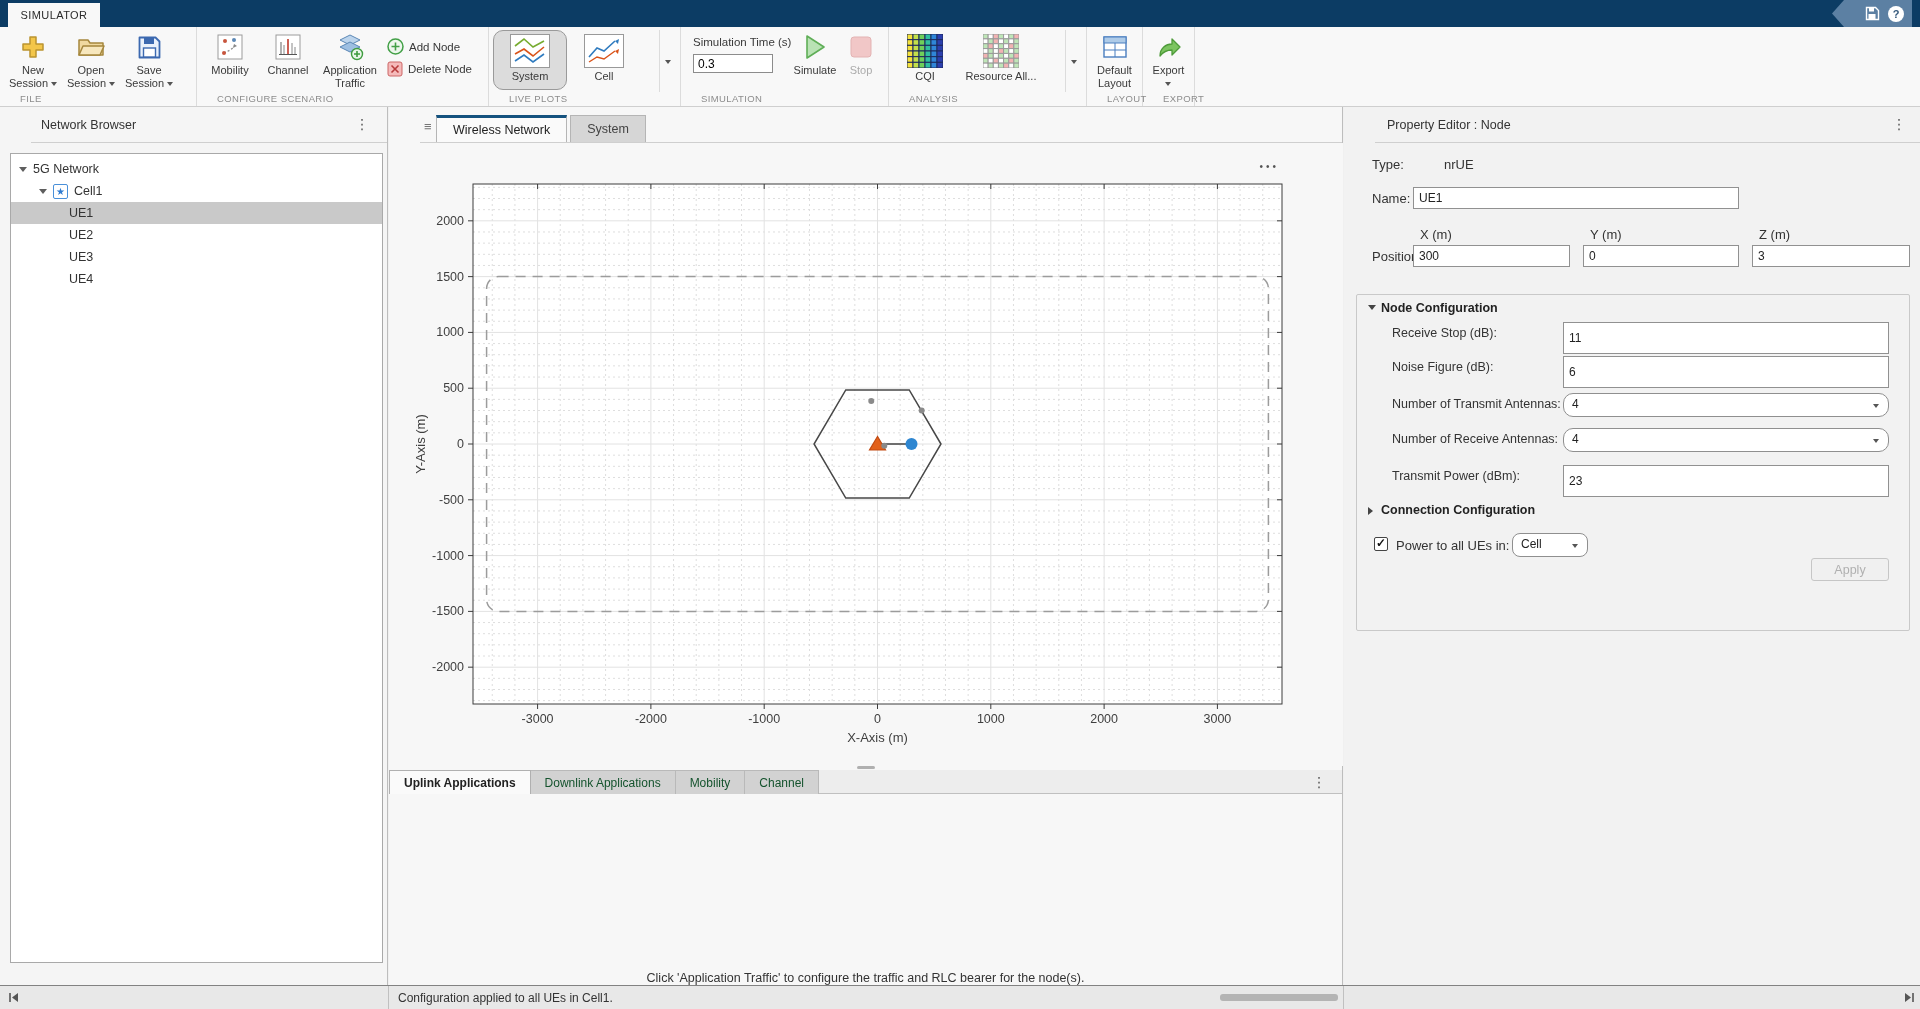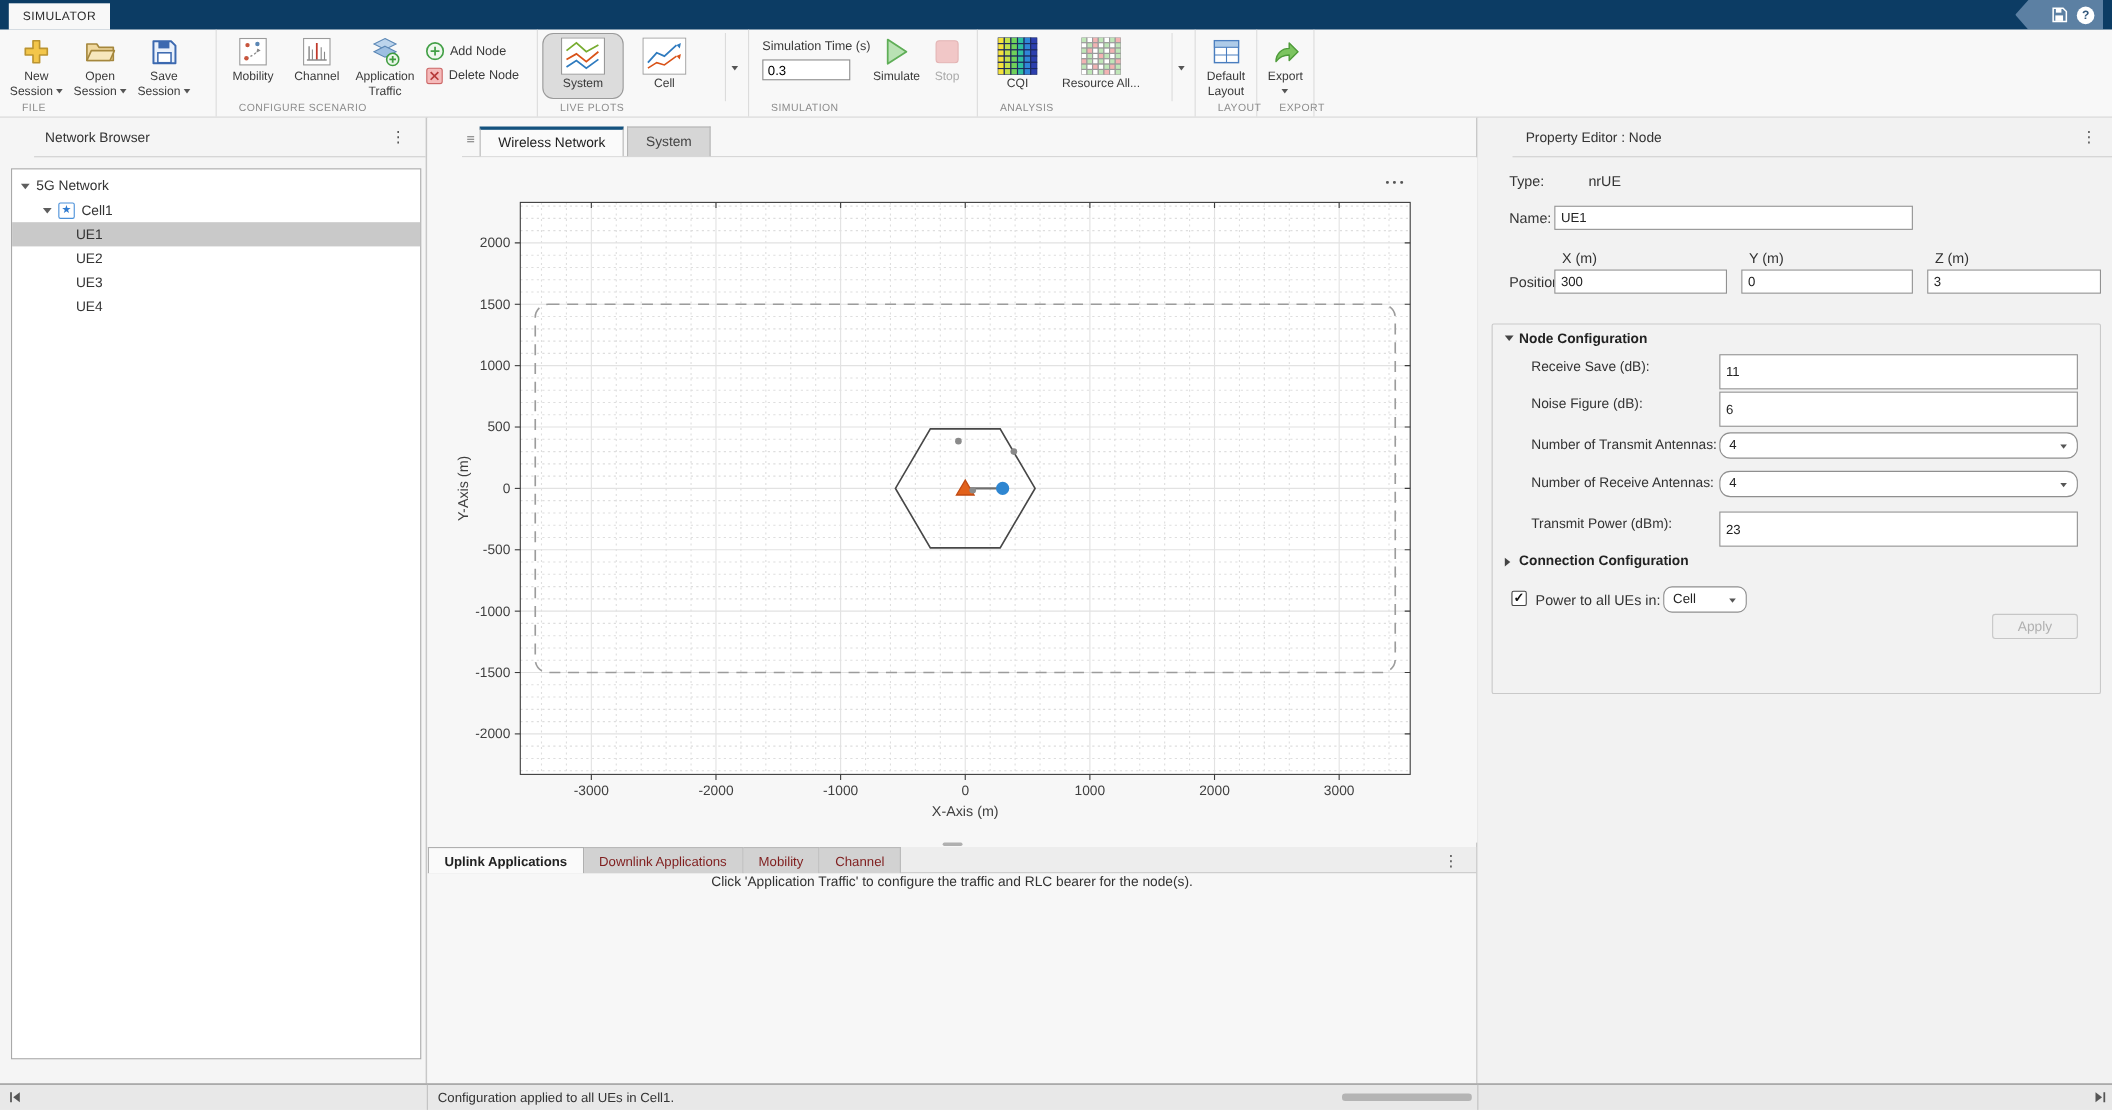--- a/index.html
+++ b/index.html
@@ -66,26 +66,26 @@
   .dtab { height:27px; padding:0 16px; display:flex; align-items:center; font-size:12.5px; color:#444;
           background:#d6d6d6; border:1px solid #b5b5b5; border-bottom:none; margin-right:3px; }
   .dtab.active { background:#fafafa; color:#222; border-top:3px solid #14527e; }
 
   .plot-wrap { position:absolute; left:0; top:36px; width:954px; height:623px; background:#f7f7f7; }
   .plot-menu { position:absolute; right:64px; top:18px; font-size:10px; letter-spacing:3px; color:#555; }
 
   .handle-strip { position:absolute; left:0; top:659px; width:100%; height:4px; display:flex; justify-content:center; }
   .handle-dot { width:18px; height:3px; background:#b0b0b0; border-radius:2px; }
   .btabbar { position:absolute; left:0; top:663px; width:100%; height:24px; background:#ededed; border-bottom:1px solid #c0c0c0; display:flex; }
-  .btab { height:24px; padding:0 14px; display:flex; align-items:center; font-size:12px; color:#7f1d1d;
+  .btab { height:24px; padding:0 14px; display:flex; align-items:center; font-size:12px; color:#14532d;
           background:#d2d2d2; border-right:1px solid #b9b9b9; border-top:1px solid #b9b9b9; }
   .btab.active { background:#fafafa; color:#222; border:1px solid #b0b0b0; border-bottom:none;font-weight:bold; }
   .btab-kebab { margin-left:auto; padding:4px 16px 0 0; font-size:14px; color:#555; }
   .bcontent { position:absolute; left:0; top:687px; width:100%; height:191px; background:#f7f7f7;
-              display:flex; align-items:flex-start; justify-content:center; font-size:12.5px; color:#333; }
+              display:flex; align-items:flex-end; justify-content:center; font-size:12.5px; color:#333; }
 
   
   .pe-label { position:absolute; font-size:13px; color:#333; }
   .pe-input { position:absolute; height:22px; border:1px solid #919191; background:#fff; font-size:12px; padding:0 5px;
               font-family:"Liberation Sans",sans-serif; color:#222; }
   .group-box { position:absolute; left:12px; top:187px; width:554px; height:337px; border:1px solid #c9c9c9; border-radius:2px; }
   .sec-head { position:absolute; font-size:12.5px; font-weight:bold; color:#222; }
   .tri-down { display:inline-block; width:0; height:0; border:4px solid transparent; border-top:5px solid #444; margin-right:5px; transform:translateY(2px); }
   .tri-right{ display:inline-block; width:0; height:0; border:4px solid transparent; border-left:5px solid #444; margin-right:4px; transform:translateY(1px); }
   .pe-row { position:absolute; left:0; width:100%; height:24px; }
@@ -646,21 +646,21 @@
     <span class="pe-label" style="left:28px; top:142px">Position:</span>
     <input class="pe-input" style="left: 69px; top: 138px; width: 157px;" value="300">
     <input class="pe-input" style="left: 239px; top: 138px; width: 156px;" value="0">
     <input class="pe-input" style="left: 408px; top: 138px; width: 158px;" value="3">
 
     <div class="group-box"></div>
 
     <span class="sec-head" style="left:24px; top:194px"><span class="tri-down"></span><span>Node Configuration</span></span>
     <div id="config-rows">
         <div class="pe-row" style="top: 215px;">
-          <span class="rl">Receive Save (dB):</span>
+          <span class="rl">Receive Stop (dB):</span>
           <input class="ri" value="11" style="">
         </div>
         <div class="pe-row" style="top: 249px;">
           <span class="rl">Noise Figure (dB):</span>
           <input class="ri" value="6" style="">
         </div>
         <div class="pe-row" style="top: 286px;">
           <span class="rl">Number of Transmit Antennas:</span>
           <div class="sel" style="position: absolute; left: 219px; top: 0px; width: 326px; height: 24px; border-radius: 10px;">
             <span class="sv">4</span>

